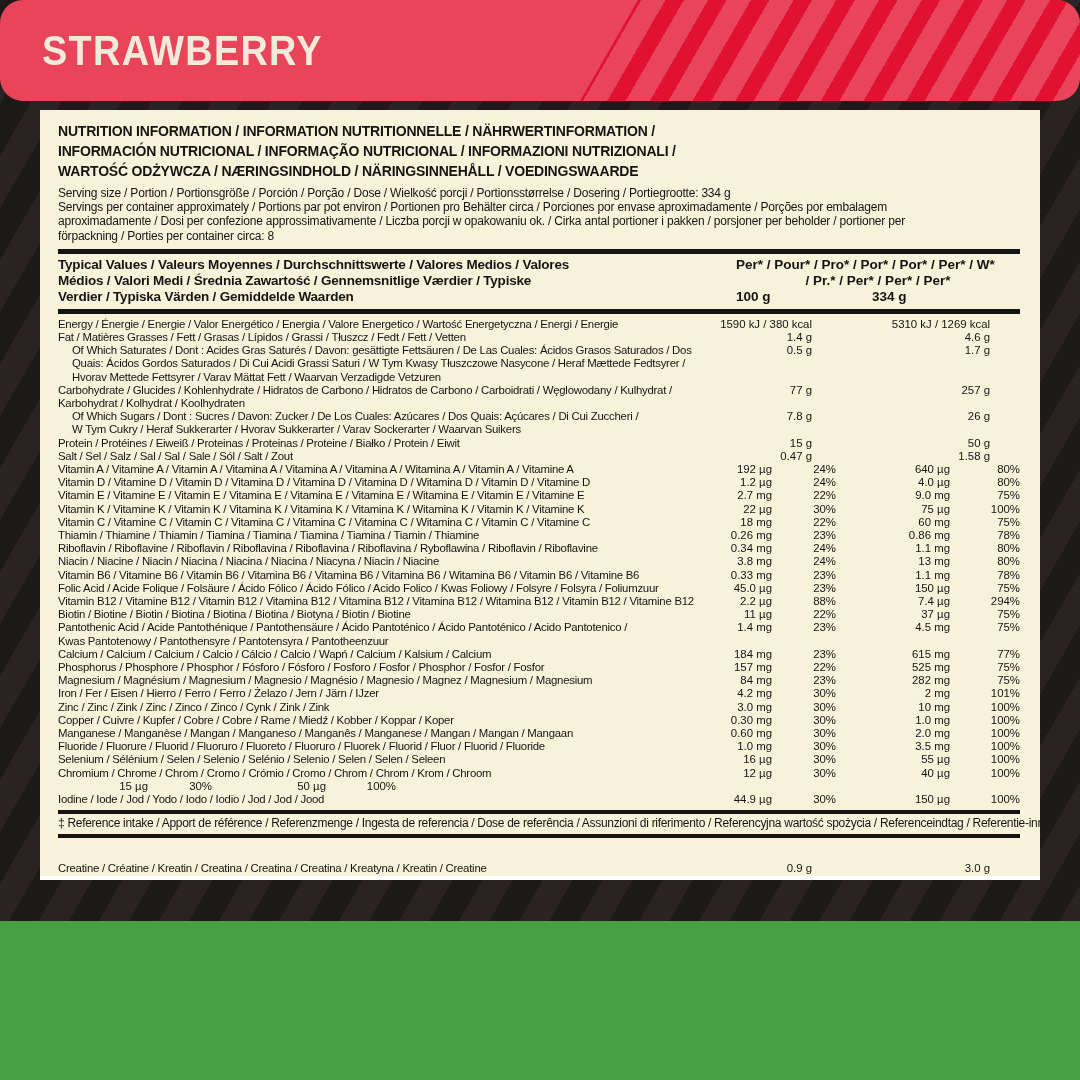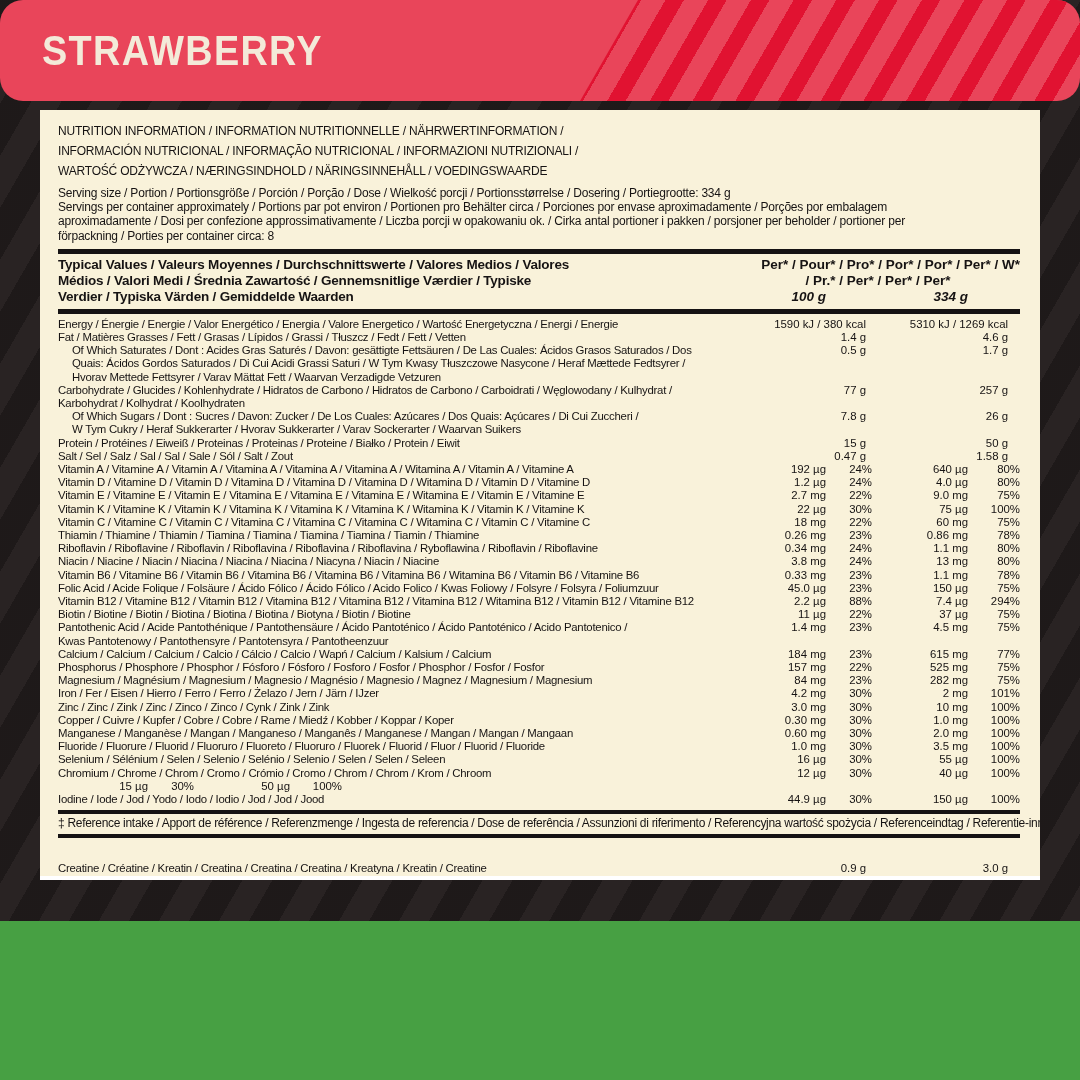--- a/index.html
+++ b/index.html
@@ -25,43 +25,43 @@
     color:var(--title-cream,#f3ead9); letter-spacing:1.5px;
     transform:scaleX(0.9); transform-origin:0 50%; white-space:nowrap;
   }
   
   .panel {
     position:absolute; left:40px; top:110px; width:1000px; height:770px;
     box-sizing:border-box; background:var(--panel-cream,#f9f2da);
     border-bottom:4px solid #ffffff;
     padding:11px 20px 0 18px; color:var(--ink,#161313); overflow:hidden;
   }
-  .heading div { font-size:12px; font-weight:normal; line-height:20px; white-space:nowrap; letter-spacing:-0.2px; }
+  .heading div { font-size:14px; font-weight:bold; line-height:20px; white-space:nowrap; letter-spacing:-0.2px; }
   .serving { margin-top:5px; }
   .serving div { font-size:12px; line-height:14.2px; white-space:nowrap; letter-spacing:-0.2px; }
   .rule { background:var(--ink,#161313); }
   .rule.r1 { height:5px; margin-top:6px; }
   .rule.r2 { height:5px; margin:3px 0 4px 0; }
   .rule.r3 { height:4px; margin-top:4px; }
   .rule.r4 { height:4px; }
   .thead { display:flex; margin-top:3px; align-items:flex-start; }
   .thead-left div { font-size:13.5px; font-weight:bold; line-height:16.3px; white-space:nowrap; letter-spacing:-0.2px; }
   .thead-right { margin-left:auto; font-weight:bold; font-size:13.5px; line-height:16.3px; }
-  .thead-right .l1 { text-align:right; white-space:nowrap; }
+  .thead-right .l1 { text-align:left; white-space:nowrap; }
   .thead-right .l2 { text-align:center; white-space:nowrap; }
   .thead-cols { display:grid; grid-template-columns:90px 46px 96px 52px; margin-left:auto; }
-  .thead-cols span { text-align:right; white-space:nowrap;font-style:italic; }
+  .thead-cols span { white-space:nowrap; }
   .thead-cols .g100 { grid-column:1; }
   .thead-cols .g334 { grid-column:3; }
   
   .t-row { display:flex; align-items:flex-start; }
   .t-names { flex:1 1 auto; min-width:0; }
   .t-line { font-size:11.4px; line-height:13.2px; white-space:nowrap; letter-spacing:-0.25px; }
   .t-line.indent { padding-left:14px; }
-  .t-vals { display:grid; grid-template-columns:90px 46px 96px 52px; flex:0 0 284px; }
+  .t-vals { display:grid; grid-template-columns:90px 46px 96px 52px; flex:0 0 284px;gap:18px; }
   .t-vals.wide { grid-template-columns:130px 6px 136px 12px; flex:0 0 284px; }
   .t-vals span { font-size:11.4px; line-height:13.2px; text-align:right; white-space:nowrap; }
   .footnote { font-size:12px; line-height:15px; padding:2px 0 3px 0; white-space:nowrap; letter-spacing:-0.3px; }
   .creatine-wrap { margin-top:24px; }
   
   .green-band { position:absolute; left:0; top:921px; width:1080px; height:159px; background:var(--bottom-green,#47a043); }
 </style>
 </head>
 <body>
 

